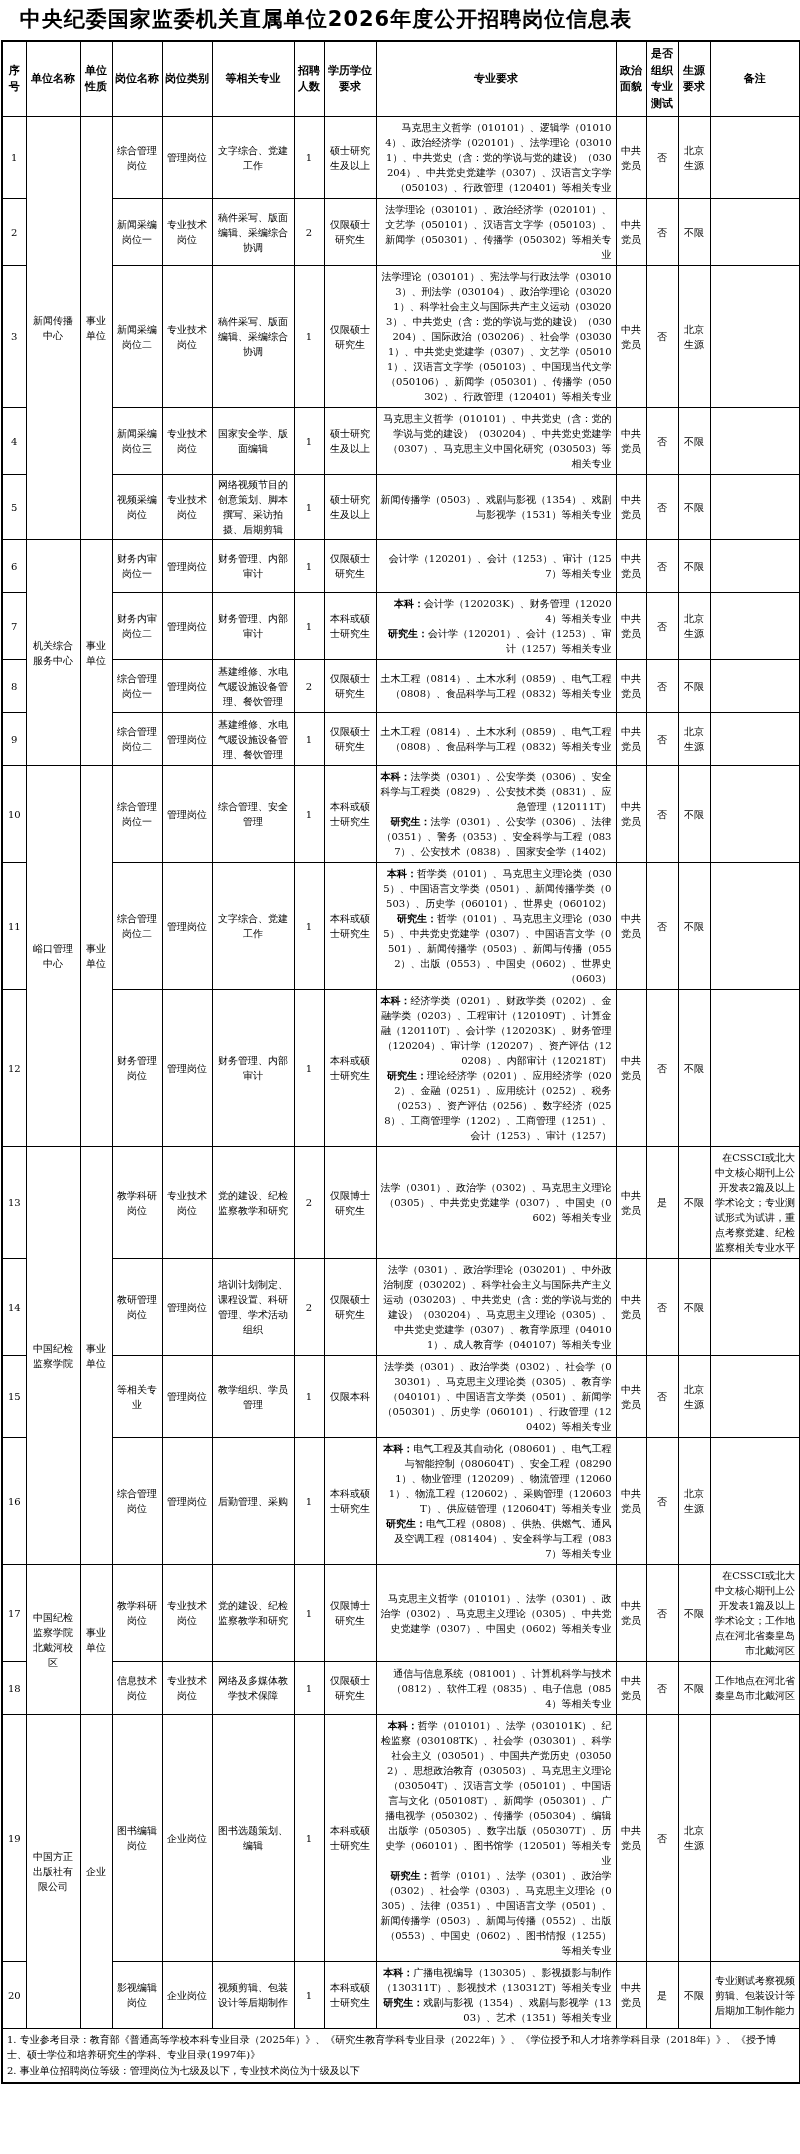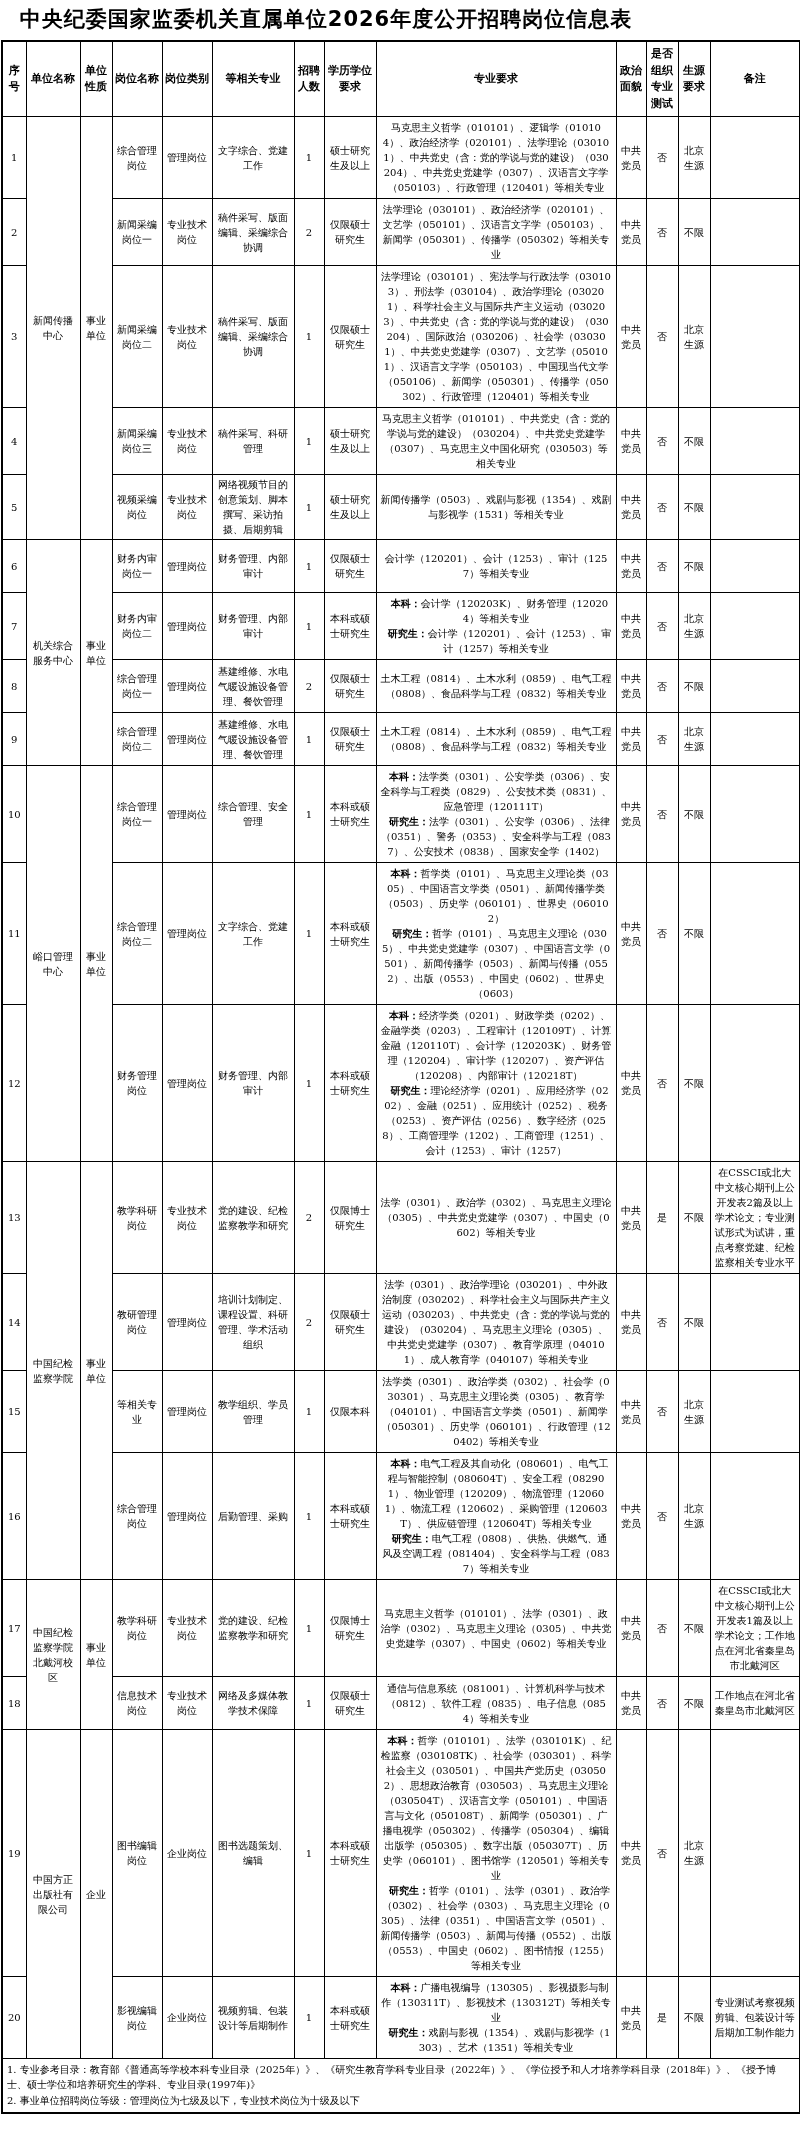--- a/index.html
+++ b/index.html
@@ -11,22 +11,22 @@
     padding:5px 0 7px 0;letter-spacing:1px;
   }
   table{border-collapse:collapse;table-layout:fixed;width:798px;margin:0 1px;border:2px solid #000;}
   th,td{
     border:1px solid #000;
     font-size:10px;line-height:1.5;
     padding:2px 2px;vertical-align:middle;text-align:center;
     word-break:break-all;overflow:hidden;
   }
   th{font-weight:bold;font-size:11px;padding:4px 1px;}
-  td.left{text-align:center;padding:3px 4px;}
-  td b{font-weight:bold;margin-left:7px;}
+  td.left{text-align:right;padding:3px 4px;}
+  td b{font-weight:bold;}
   tr.row td{height:46px;}
   td.foot-cell{text-align:left;padding:3px 4px;font-size:10px;}
   .footnote{margin:0 0 1px 0;}
 </style>
 </head>
 <body>
 
 <div class="page">
   <div class="title">中央纪委国家监委机关直属单位2026年度公开招聘岗位信息表</div>
   <table>
@@ -101,21 +101,21 @@
           <td class="left rich">法学理论（030101）、宪法学与行政法学（030103）、刑法学（030104）、政治学理论（030201）、科学社会主义与国际共产主义运动（030203）、中共党史（含：党的学说与党的建设）（030204）、国际政治（030206）、社会学（030301）、中共党史党建学（0307）、文艺学（050101）、汉语言文字学（050103）、中国现当代文学（050106）、新闻学（050301）、传播学（050302）、行政管理（120401）等相关专业</td>
           <td>中共党员</td>
           <td>否</td>
           <td>北京生源</td>
           <td class="left rich"></td>
         </tr>
         <tr class="row">
           <td>4</td>
           <td>新闻采编岗位三</td>
           <td>专业技术岗位</td>
-          <td>稿件采写、科研管理</td>
+          <td>国家安全学、版面编辑</td>
           <td>1</td>
           <td>硕士研究生及以上</td>
           <td class="left rich">马克思主义哲学（010101）、中共党史（含：党的学说与党的建设）（030204）、中共党史党建学（0307）、马克思主义中国化研究（030503）等相关专业</td>
           <td>中共党员</td>
           <td>否</td>
           <td>不限</td>
           <td class="left rich"></td>
         </tr>
         <tr class="row">
           <td>5</td>

